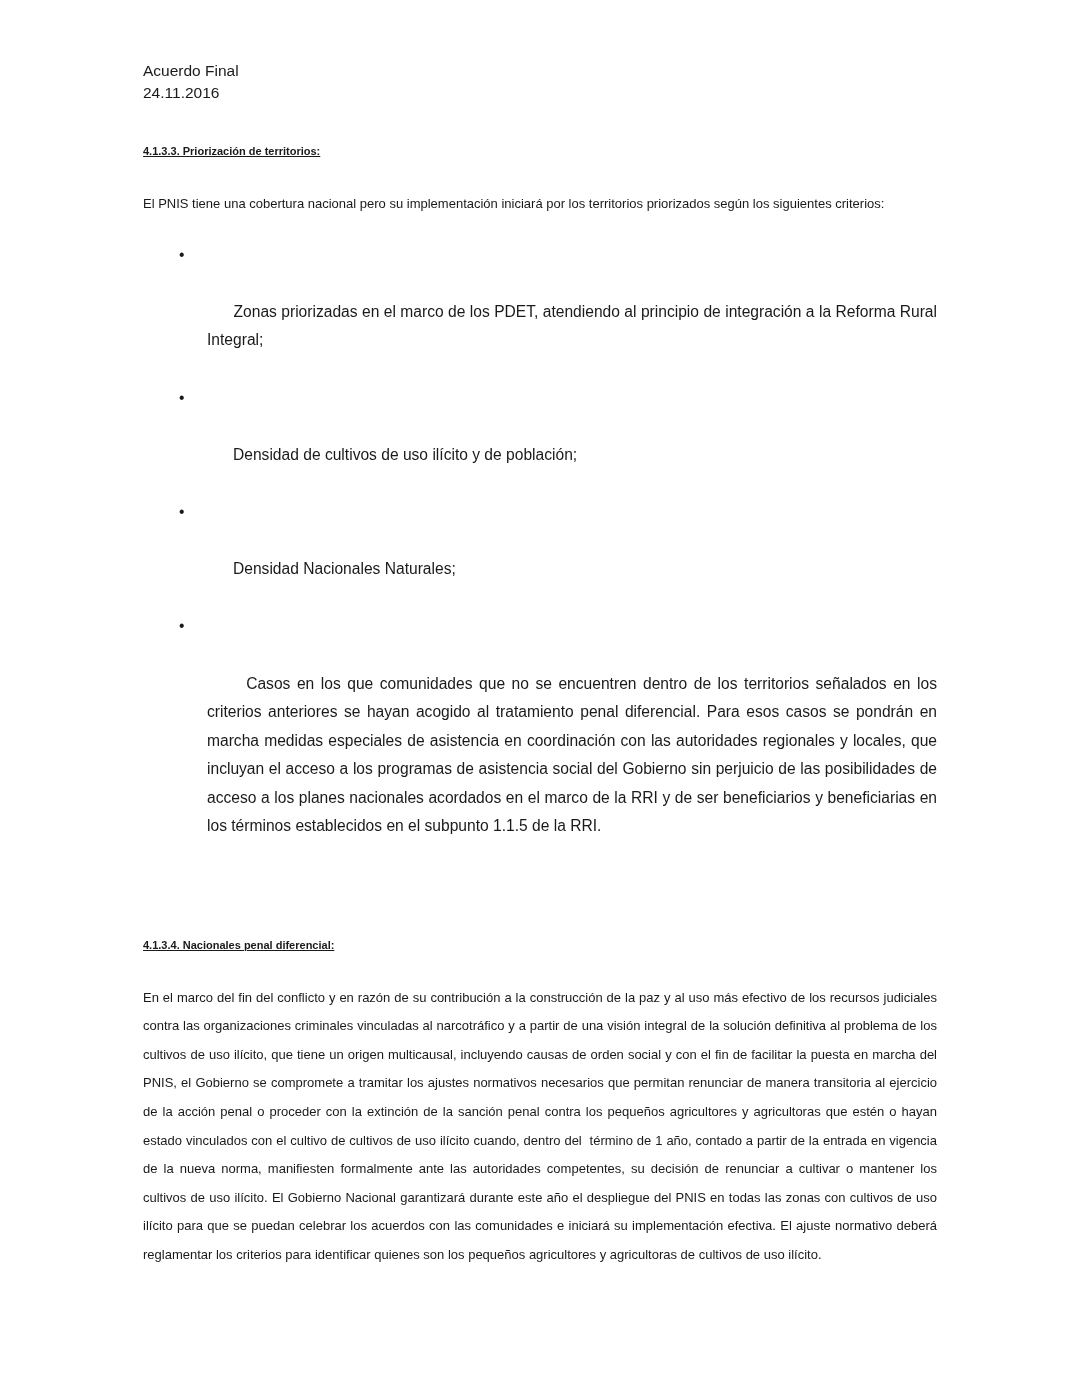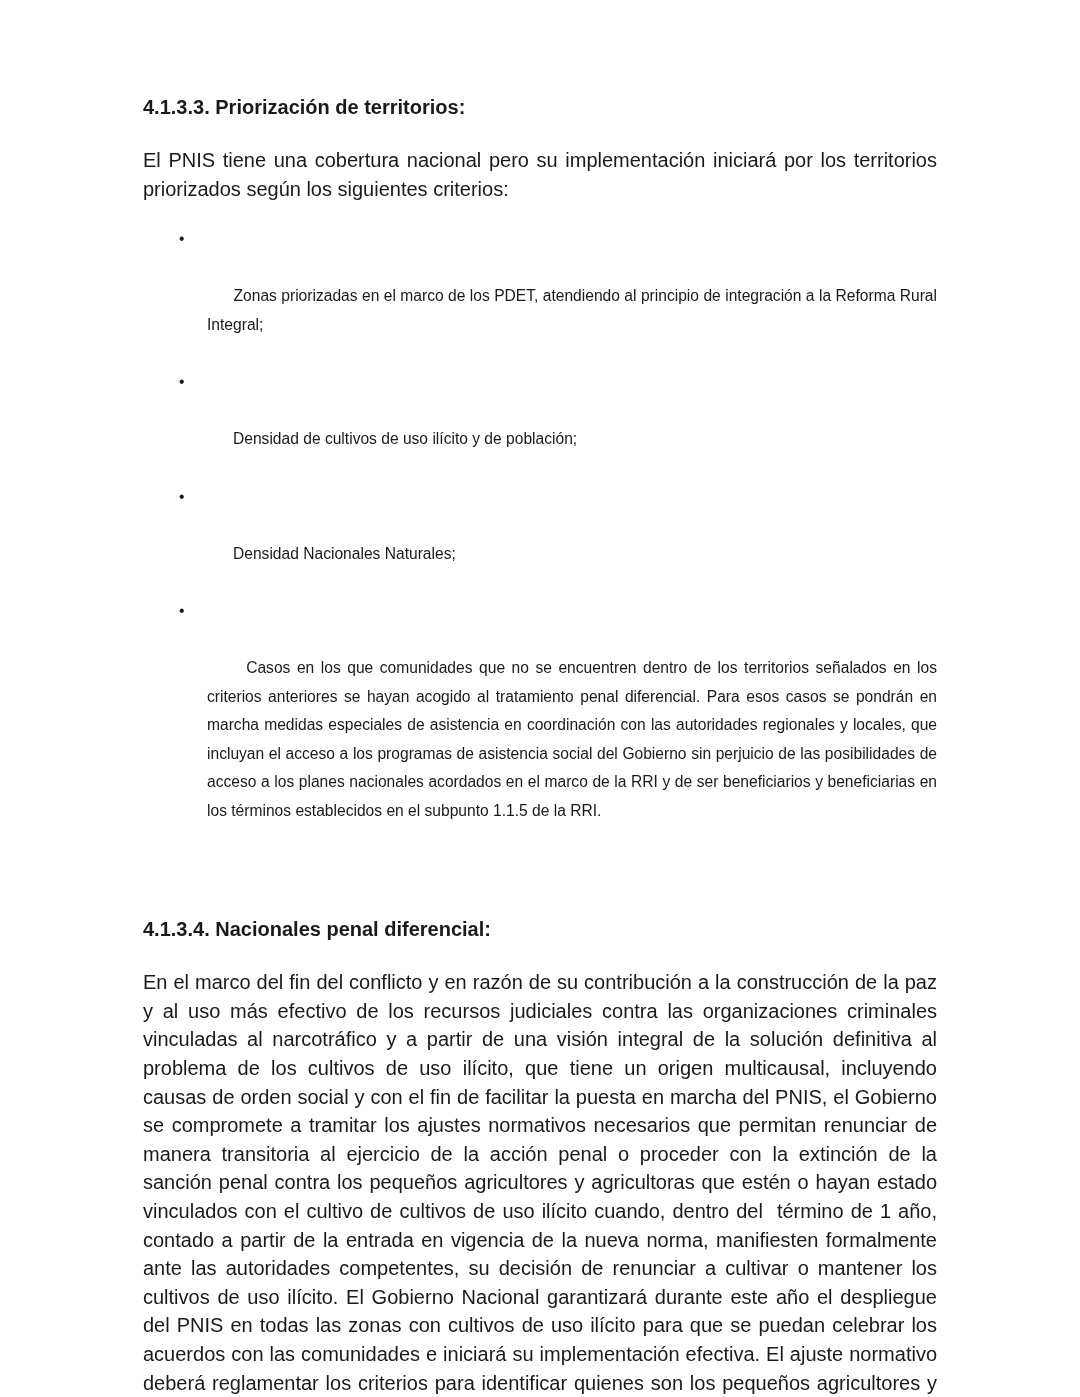--- a/index.html
+++ b/index.html
@@ -25,28 +25,29 @@
   .doc-header {
     font-size: 15.5px;
     line-height: 22px;
     text-align: left;
     margin: 0 0 0 0;
   }
   .doc-header div {
     white-space: pre;
   }
   .heading {
-    font-size: 20px;
+    font-size: 11px;
     font-weight: bold;
     line-height: 22px;
     text-align: left;
     margin: 0;
+    text-decoration: underline;
   }
   .para {
-    font-size: 20px;
+    font-size: 13px;
     line-height: 28.6px;
     text-align: justify;
     text-justify: inter-word;
     margin: 0;
     white-space: pre-wrap;
   }
   .bullet-list {
     list-style: none;
     margin: 0;
     padding: 0;
@@ -71,20 +72,22 @@
   .spacer-22 { height: 22px; }
   .gap-before-heading { height: 36px; }
   .gap-para { height: 28px; }
 </style>
 </head>
 <body>
 
 <div class="page">
 
   <div class="doc-header">
+    <div>Acuerdo Final</div>
+    <div>24.11.2016</div>
   </div>
 
   <div class="gap-before-heading"></div>
 
   <h2 class="heading">4.1.3.3. Priorización de territorios:</h2>
 
   <div class="gap-para"></div>
 
   <p class="para">El PNIS tiene una cobertura nacional pero su implementación iniciará por los territorios priorizados según los siguientes criterios:</p>
 

